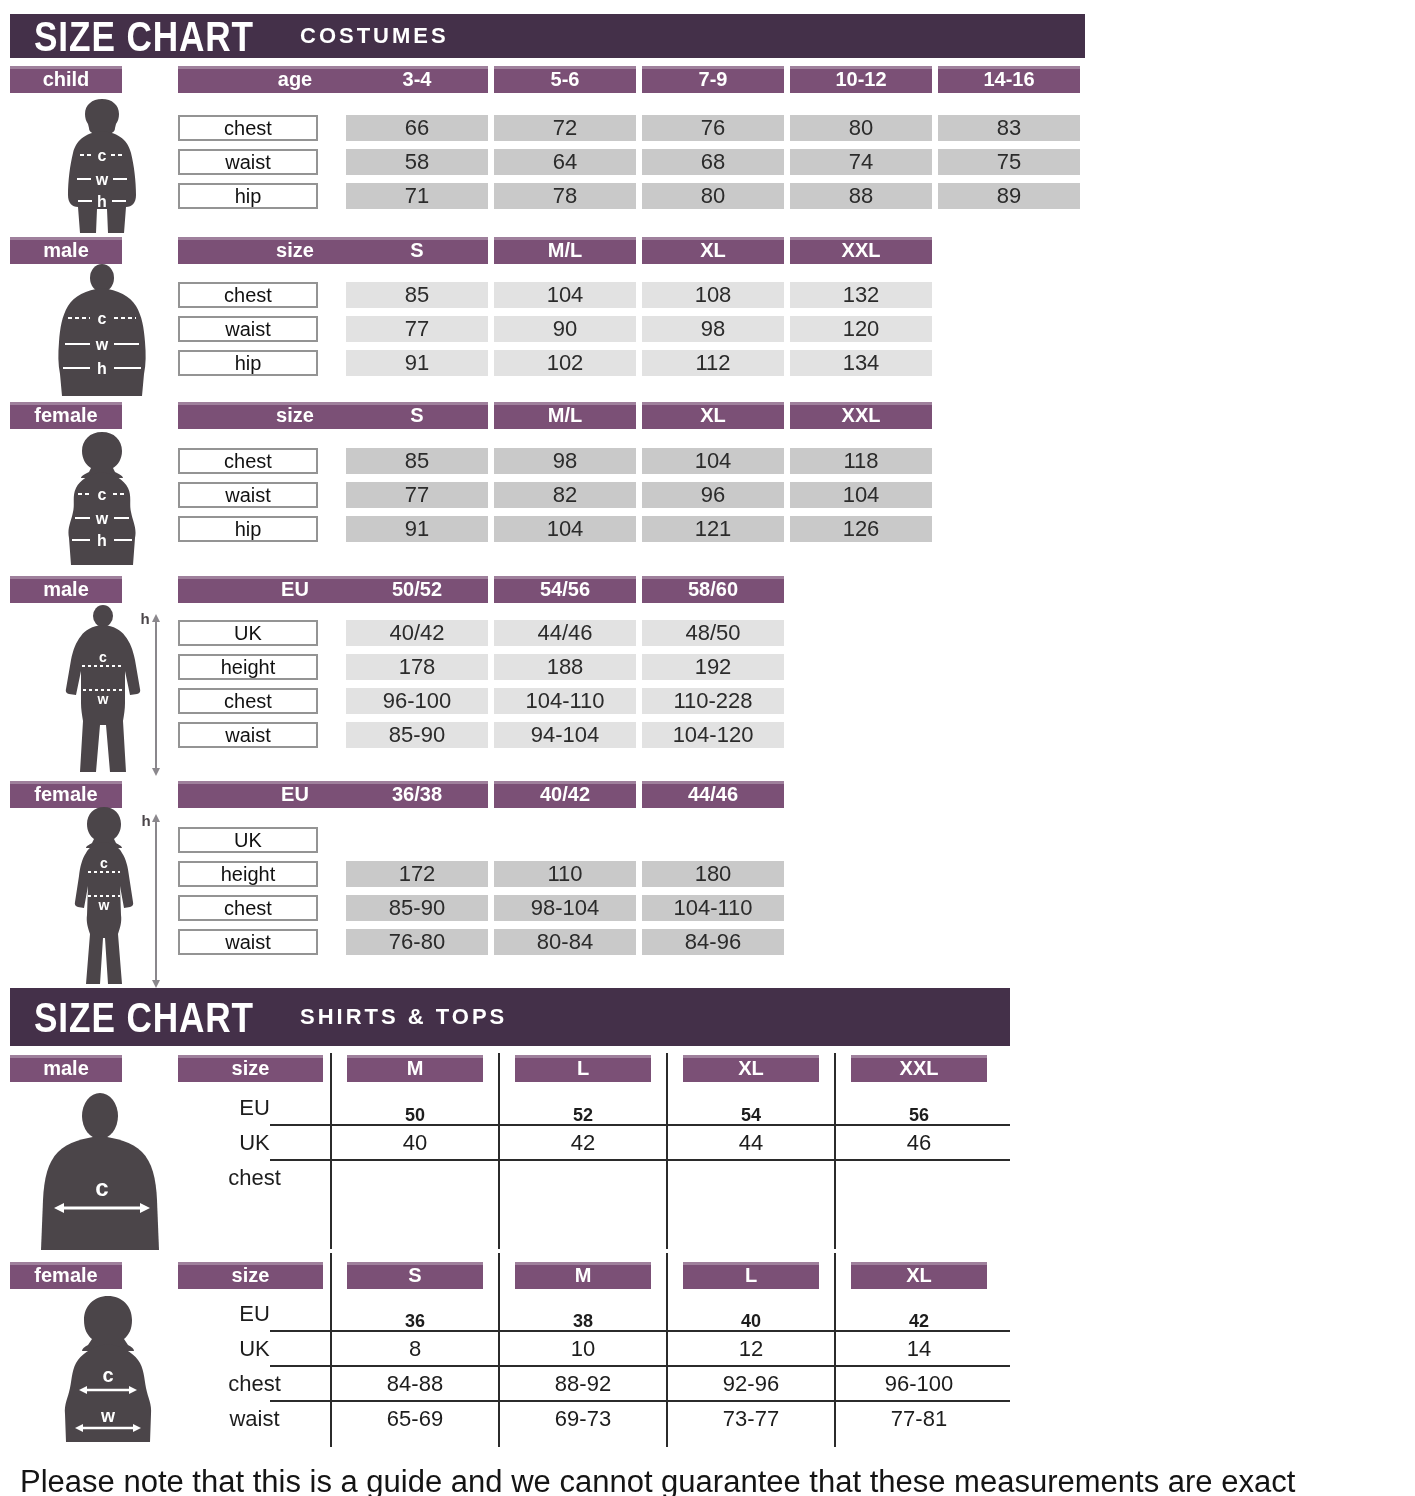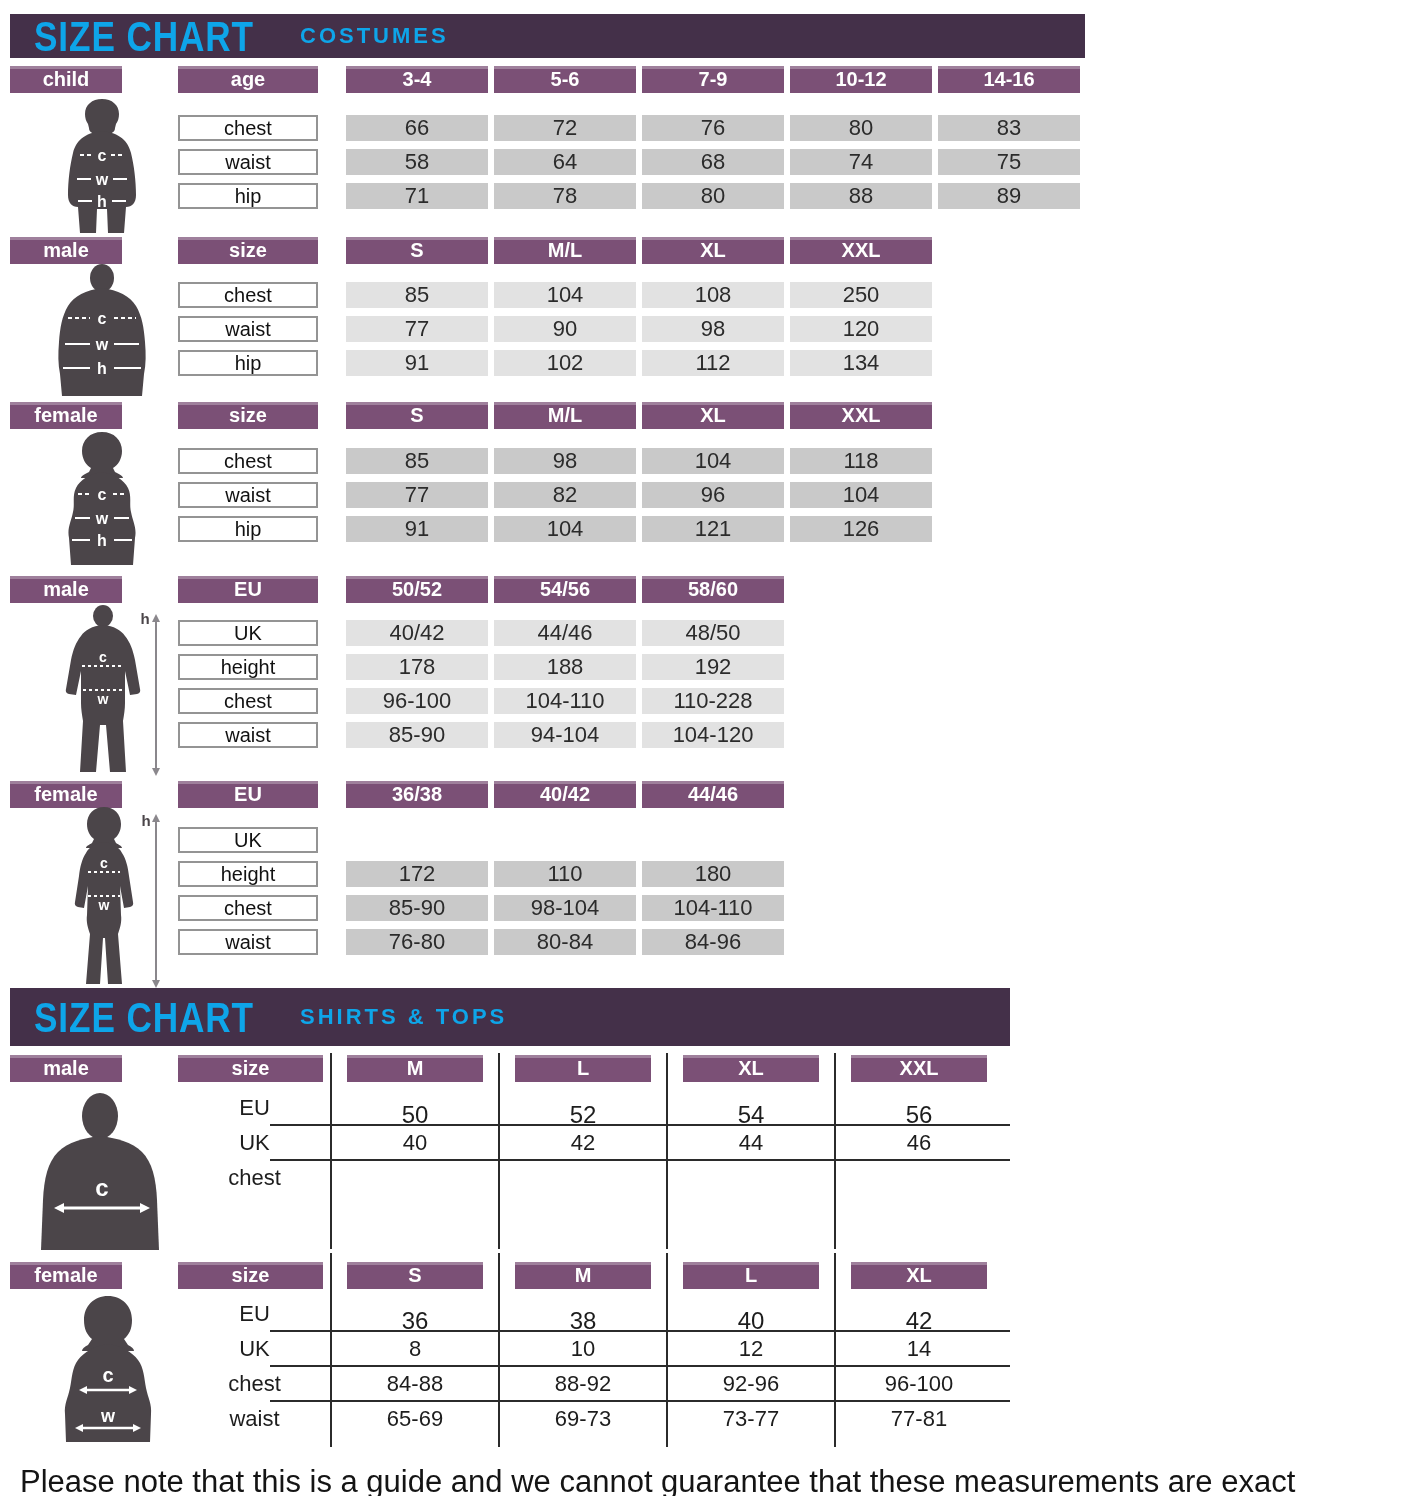--- a/index.html
+++ b/index.html
@@ -2,37 +2,37 @@
 <html><head>
 <meta charset="utf-8">
 <style>
   html,body { margin:0; padding:0; background:#ffffff; }
   .page {
     position:relative; width:1415px; height:1496px; background:#fff;
     font-family:"Liberation Sans", sans-serif; overflow:hidden;
   }
   
   .mainband {
-    position:absolute; left:10px; background:#443049; color:#0ea5e9;
+    position:absolute; left:10px; background:#443049; color:#ffffff;
     display:flex; align-items:center;
   }
   .mtitle {
     display:inline-block; font-size:40px; font-weight:700; letter-spacing:1px;
     margin-left:24px; white-space:nowrap; transform:scale(.88,1.08); transform-origin:left center;
   }
   .msub { font-size:22px; font-weight:700; letter-spacing:3px; margin-left:16px; white-space:nowrap; }
   
   .pb, .pbc, .pbs {
     background:#7b5076; box-shadow:inset 0 3px 0 rgba(255,255,255,.28);
     color:#fff; font-weight:700; font-size:20px;
     display:flex; align-items:center; justify-content:center;
   }
   .pb { position:absolute; height:27px; top:0; }
   .gband { left:10px; width:112px; }
-  .hband { left:178px; width:140px; }
+  .hband { left:178px; width:164px;padding-left:35px; }
   .hband-s { left:178px; width:145px; }
   
   .csec { position:absolute; left:0; width:1415px; }
   .cols { position:absolute; left:346px; top:0; display:flex; gap:6px; }
   .pbc { width:142px; height:27px; }
   .rows { position:absolute; left:178px; display:flex; flex-direction:column; gap:8px; }
   .trow { display:flex; height:26px; }
   .lbox {
     width:136px; border:2px solid #949494; background:#fff; color:#111;
     font-size:20px; display:flex; align-items:center; justify-content:center;
@@ -46,21 +46,21 @@
   .ssec { position:absolute; left:0; width:1415px; }
   .scolbs { position:absolute; left:331px; top:0; display:flex; }
   .scol { width:168px; display:flex; justify-content:center; }
   .pbs { width:136px; height:27px; }
   .srows { position:absolute; left:0; width:1010px; }
   .srow { display:flex; height:35px; align-items:center; }
   .sspacer { width:178px; }
   .slabel { width:153px; text-align:center; font-size:22px; color:#1d1d1d; }
   .svals { display:flex; }
   .sval { width:168px; text-align:center; font-size:22px; color:#1d1d1d; }
-  .srows > .srow:first-child .sval { font-weight:400; font-size:24px;margin-top:15px; }
+  .srows > .srow:first-child .sval { font-weight:700; font-size:18px;margin-top:15px; }
   .vline { position:absolute; width:2px; background:#2b2b2b; }
   .hline { position:absolute; left:270px; width:740px; height:2px; background:#2b2b2b; }
   
   .fig { position:absolute; }
   .fig svg { display:block; }
   .fig text { font-family:"Liberation Sans", sans-serif; font-weight:700; }
   
   .footer {
     position:absolute; left:4px; top:1448px; width:1410px; margin:16px;
     font-size:31px; color:#141414; white-space:nowrap; letter-spacing:0;
@@ -141,21 +141,21 @@
     <div class="rows" style="top:45px">
 
     <div class="trow">
         <div class="lbox">chest</div>
         <div class="gap"></div>
         <div class="cells">
 
         <div class="cell">85</div>
             <div class="cell">104</div>
             <div class="cell">108</div>
-            <div class="cell">250</div>
+            <div class="cell">132</div>
           </div>
       </div>
         <div class="trow">
         <div class="lbox">waist</div>
         <div class="gap"></div>
         <div class="cells">
 
         <div class="cell">77</div>
             <div class="cell">90</div>
             <div class="cell">98</div>

